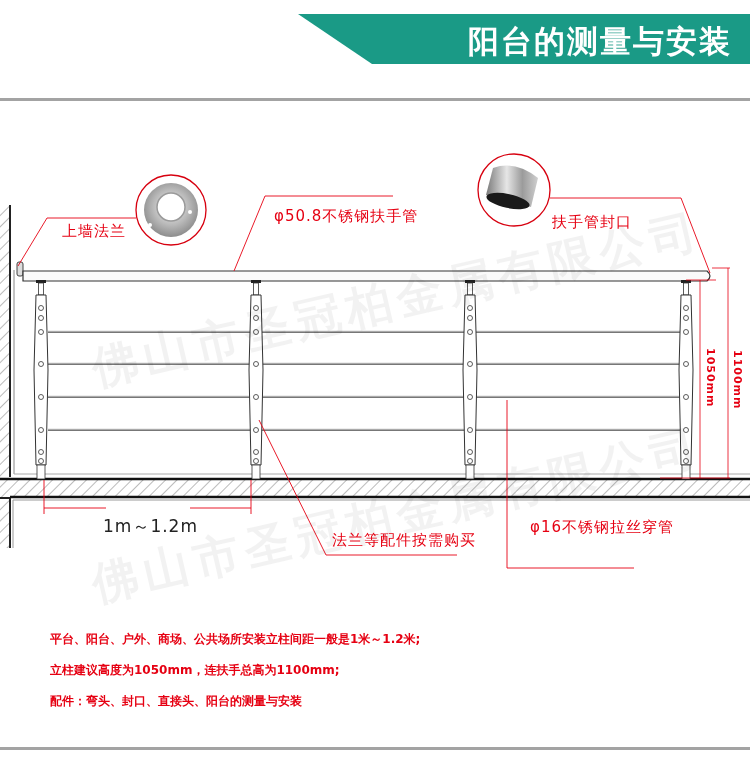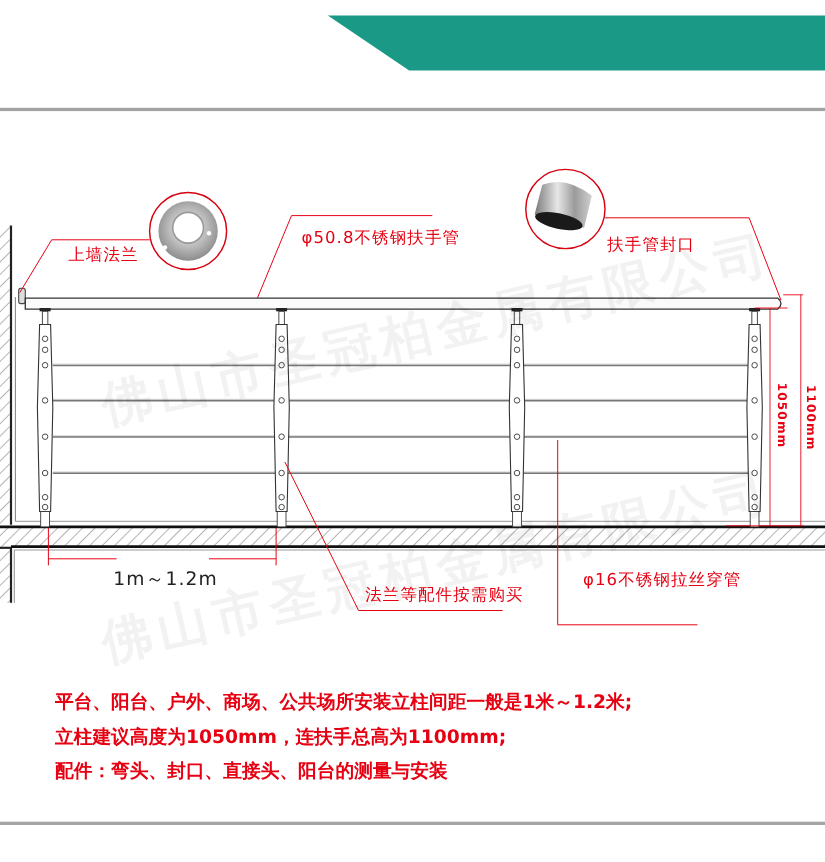--- a/index.html
+++ b/index.html
@@ -7,32 +7,33 @@
            font-family: "DejaVu Sans", "Liberation Sans", sans-serif; }
     .header-banner { position: absolute; left: 0; top: 0; width: 750px; height: 100px; }
     .banner-title { position: absolute; right: 18px; top: 20px; color: #ffffff; font-size: 31px;
                     font-weight: bold; letter-spacing: 2px; line-height: 42px; }
     .rule { position: absolute; left: 0; width: 750px; height: 3px; background: #a3a3a3; }
     .diagram { position: absolute; left: 0; top: 0; width: 750px; height: 600px; }
     .label { position: absolute; color: #e60012; font-size: 15px; white-space: nowrap; letter-spacing: 1px; }
     .dim-label { position: absolute; color: #222; font-size: 17px; white-space: nowrap; letter-spacing: 1px; }
     .vlabel { position: absolute; color: #e60012; font-size: 11px; font-weight: bold; letter-spacing: 1px;
               writing-mode: vertical-rl; white-space: nowrap; }
-    .notes { position: absolute; left: 50px; top: 624px; color: #e60012; font-weight: bold; font-size: 17px; line-height: 31px; }
+    .notes { position: absolute; left: 50px; top: 624px; color: #e60012; font-weight: bold; font-size: 12px; line-height: 31px; }
     .notes div { white-space: nowrap; }
     .watermark { position: absolute; color: rgba(0,0,0,0.05); font-size: 46px; font-weight: bold;
                  white-space: nowrap; letter-spacing: 6px; transform-origin: left top; }
   </style>
 </head>
 <body>
 
 <div class="header-banner">
   <svg width="750" height="100" style="position:absolute;left:0;top:0">
     <polygon points="298,14 750,14 750,64 372,64" fill="#1a9a86"></polygon>
   </svg>
+  <div class="banner-title">阳台的测量与安装</div>
 </div>
 <div class="rule" style="top:98px"></div>
 
 <div class="diagram">
   <svg width="750" height="600" style="position:absolute;left:0;top:0">
     <defs>
       <pattern id="hatch" width="8" height="8" patternUnits="userSpaceOnUse" patternTransform="rotate(45)">
         <line x1="0" y1="0" x2="0" y2="8" stroke="#555" stroke-width="0.8"></line>
       </pattern>
       <radialGradient id="flangeGrad" cx="50%" cy="45%" r="55%">

